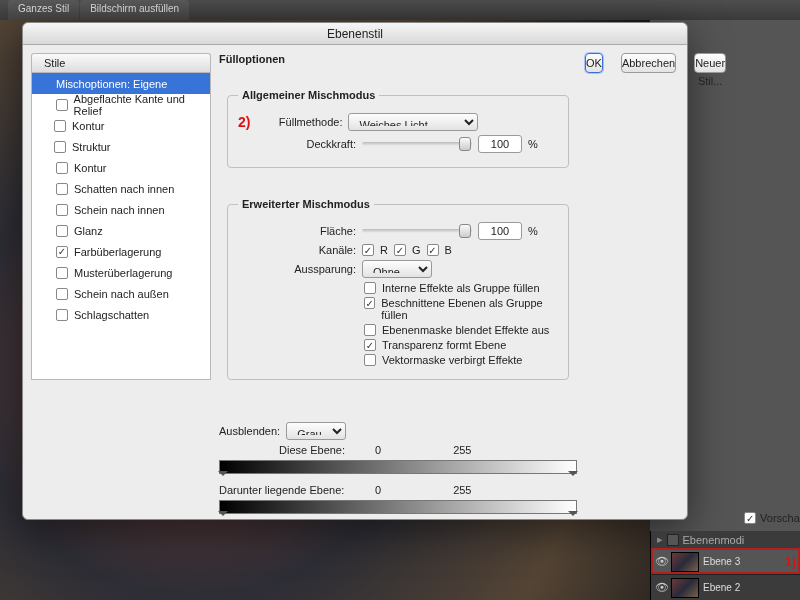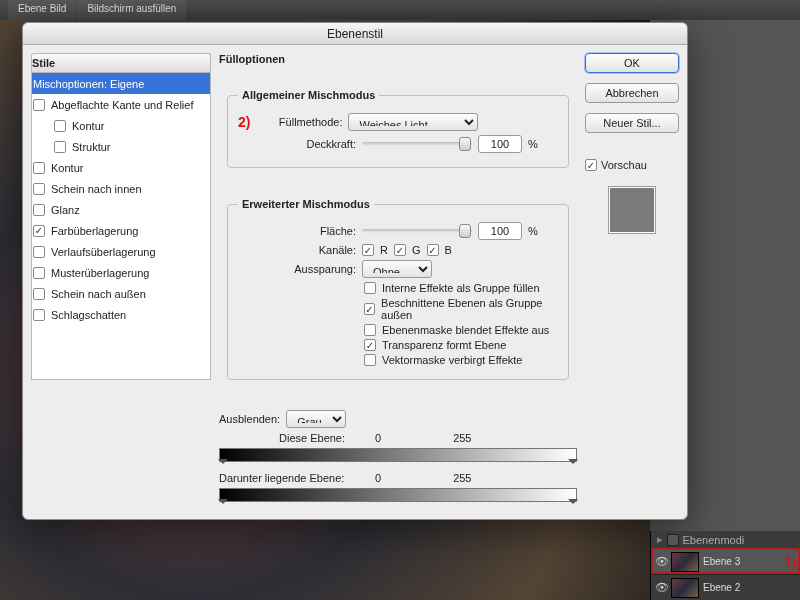--- a/index.html
+++ b/index.html
@@ -12,46 +12,46 @@
   body{margin:0;width:800px;height:600px;background:#555;overflow:hidden;position:relative}
   .toolbar{height:20px;background:linear-gradient(#4e4e4e,#3a3a3a);display:flex;gap:1px;padding-left:8px}
   .toolbar span{background:linear-gradient(#5a5a5a,#454545);color:#ddd;padding:3px 10px;font-size:10px;border-radius:3px 3px 0 0}
   .dialog{position:absolute;left:22px;top:22px;width:666px;height:498px;background:var(--mac-panel);
     border:1px solid #888;border-radius:6px;box-shadow:0 10px 40px rgba(0,0,0,.5);display:flex;flex-direction:column}
   .titlebar{height:22px;background:linear-gradient(#f6f6f6,#d9d9d9);border-bottom:1px solid #aaa;
     text-align:center;line-height:22px;font-size:12px;border-radius:6px 6px 0 0}
   .body{flex:1;display:flex;padding:8px;gap:8px}
   .styles{width:180px}
   .styles-head{background:linear-gradient(#fafafa,#ddd);border:1px solid var(--mac-border);
-    border-bottom:none;padding:3px 0;font-weight:bold;border-radius:3px 3px 0 0}
+    border-bottom:none;padding:3px 12px;font-weight:normal;border-radius:3px 3px 0 0}
   .styles-list{border:1px solid var(--mac-border);background:#fff;height:308px;overflow:hidden}
-  .srow{display:flex;align-items:center;height:21px;padding-left:1px;gap:6px}
+  .srow{display:flex;align-items:center;height:21px;padding-left:24px;gap:6px}
   .srow.sel{background:var(--sel)} .srow.sel span{color:var(--sel-text)}
   .srow.ind{padding-left:22px}
   .cb{width:12px;height:12px;border:1px solid #888;border-radius:2px;background:var(--chk);
     display:inline-flex;align-items:center;justify-content:center;font-size:10px;color:#333}
   .cb.on::before{content:"✓"}
   .center{flex:1;display:flex;flex-direction:column;gap:14px}
   fieldset{border:1px solid var(--groove);border-radius:4px;margin:8px;padding:8px 10px 10px}
   legend{padding:0 4px;font-weight:bold}
   .h2{font-weight:bold;margin-bottom:2px}
   .fr{display:flex;align-items:center;gap:6px;margin:4px 0}
   .lab{width:118px;text-align:right}
   .sel-btn,.num,select{background:var(--btn-grad);border:1px solid #999;border-radius:3px;padding:4px 6px;height:18px}
   select{min-width:130px}
   .num{width:44px;text-align:center;background:#fff}
   .slider{flex:1;max-width:110px;height:4px;background:linear-gradient(#bbb,#eee);border-radius:2px;position:relative}
   .thumb{position:absolute;top:-5px;width:12px;height:14px;background:linear-gradient(#fafafa,#ccc);
     border:1px solid #888;border-radius:3px}
-  .chkline{display:flex;align-items:center;gap:6px;margin:3px 0 3px 126px}
+  .chkline{display:flex;gap:6px;margin:3px 0 3px 126px}
   .ann{color:var(--red);font-weight:bold;font-size:14px;margin-right:6px}
-  .blend-sec{margin-top:4px}
+  .blend-sec{margin-top:16px}
   .bslider{height:14px;background:linear-gradient(90deg,#000,#fff);border:1px solid #777;margin:2px 0 10px;position:relative}
   .tri{position:absolute;bottom:-8px;width:0;height:0;border:5px solid transparent;border-top-color:#555}
-  .right{width:94px;display:flex;flex-direction:column;gap:10px;align-items:stretch}
+  .right{width:94px;display:flex;gap:18px;align-items:stretch}
   .btn{background:var(--btn-grad);border:1px solid #999;border-radius:4px;height:20px;text-align:center;line-height:18px}
   .btn.def{border:1.5px solid #3a6fd8;box-shadow:0 0 0 1px rgba(70,130,255,.4)}
   .prevrow{display:flex;align-items:flex-end;gap:4px;margin-top:16px}
   .swatch{width:46px;height:46px;background:#7a7a7a;border:1px solid #fff;outline:1px solid #999;margin:6px auto}
   
   .layers{position:absolute;right:0;bottom:0;width:150px;background:var(--dark-bg);border-left:1px solid #000}
   .lhead{display:flex;align-items:center;gap:4px;padding:2px 6px;color:#999;font-size:10px}
   .lhead .disc{color:#888}
   .lrow{display:flex;align-items:center;height:26px;border-top:1px solid #222;padding:0 4px;gap:4px}
   .lrow.selhl{outline:2px solid var(--layer-sel);outline-offset:-2px;background:#555}
@@ -61,21 +61,21 @@
   .ann1{color:var(--red);font-weight:bold;font-size:12px;margin-left:2px}
   .bgphoto{position:absolute;inset:20px 150px 0 0;background:
     radial-gradient(circle at 30% 60%,#7a413a 0,#2d2d35 40%,#544434 70%,#1a1a1a 100%)}
 </style>
 </head>
 <body>
 
 <div class="bgphoto"></div>
 
 <div class="toolbar">
-  <span>Ebene Bild</span>
+  <span>Ganzes Stil</span>
   <span>Bildschirm ausfüllen</span>
 </div>
 
 <div class="dialog">
   <div class="titlebar">Ebenenstil</div>
   <div class="body">
     <div class="styles">
       <div class="styles-head">Stile</div>
       <div class="styles-list" id="styles-list">
           <div class="srow sel">
@@ -92,33 +92,33 @@
           <div class="srow ind">
             <span class="cb"></span>
             <span>Struktur</span>
           </div>
           <div class="srow">
             <span class="cb"></span>
             <span>Kontur</span>
           </div>
           <div class="srow">
             <span class="cb"></span>
+            <span>Schatten nach innen</span>
+          </div>
+          <div class="srow">
+            <span class="cb"></span>
             <span>Schein nach innen</span>
           </div>
           <div class="srow">
             <span class="cb"></span>
             <span>Glanz</span>
           </div>
           <div class="srow">
             <span class="cb on"></span>
             <span>Farbüberlagerung</span>
-          </div>
-          <div class="srow">
-            <span class="cb"></span>
-            <span>Verlaufsüberlagerung</span>
           </div>
           <div class="srow">
             <span class="cb"></span>
             <span>Musterüberlagerung</span>
           </div>
           <div class="srow">
             <span class="cb"></span>
             <span>Schein nach außen</span>
           </div>
           <div class="srow">
@@ -171,21 +171,21 @@
           <span class="lab">Aussparung:</span>
           <select style="min-width:70px"><option>Ohne</option></select>
         </div>
         <div id="adv-opts">
             <div class="chkline">
               <span class="cb"></span>
               <span>Interne Effekte als Gruppe füllen</span>
             </div>
             <div class="chkline">
               <span class="cb on"></span>
-              <span>Beschnittene Ebenen als Gruppe außen</span>
+              <span>Beschnittene Ebenen als Gruppe füllen</span>
             </div>
             <div class="chkline">
               <span class="cb"></span>
               <span>Ebenenmaske blendet Effekte aus</span>
             </div>
             <div class="chkline">
               <span class="cb on"></span>
               <span>Transparenz formt Ebene</span>
             </div>
             <div class="chkline">

